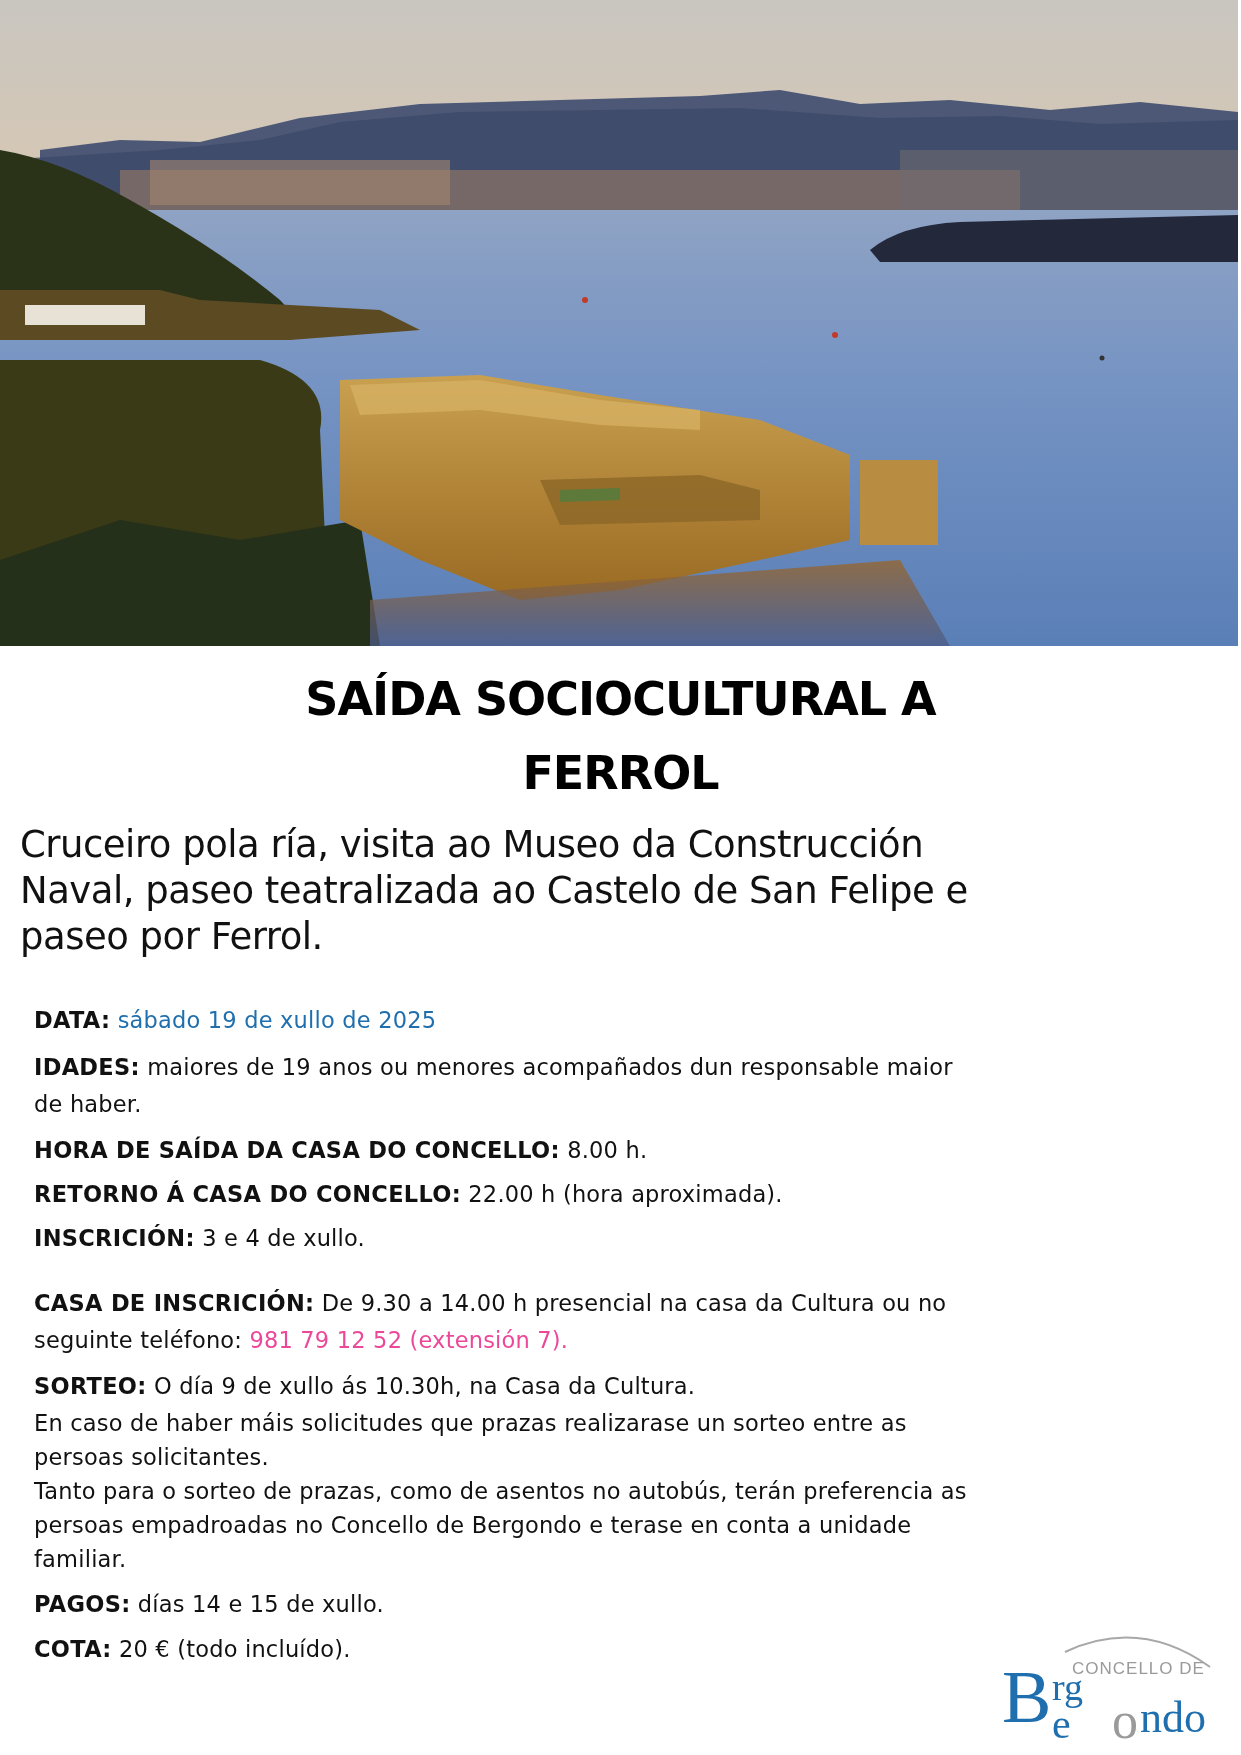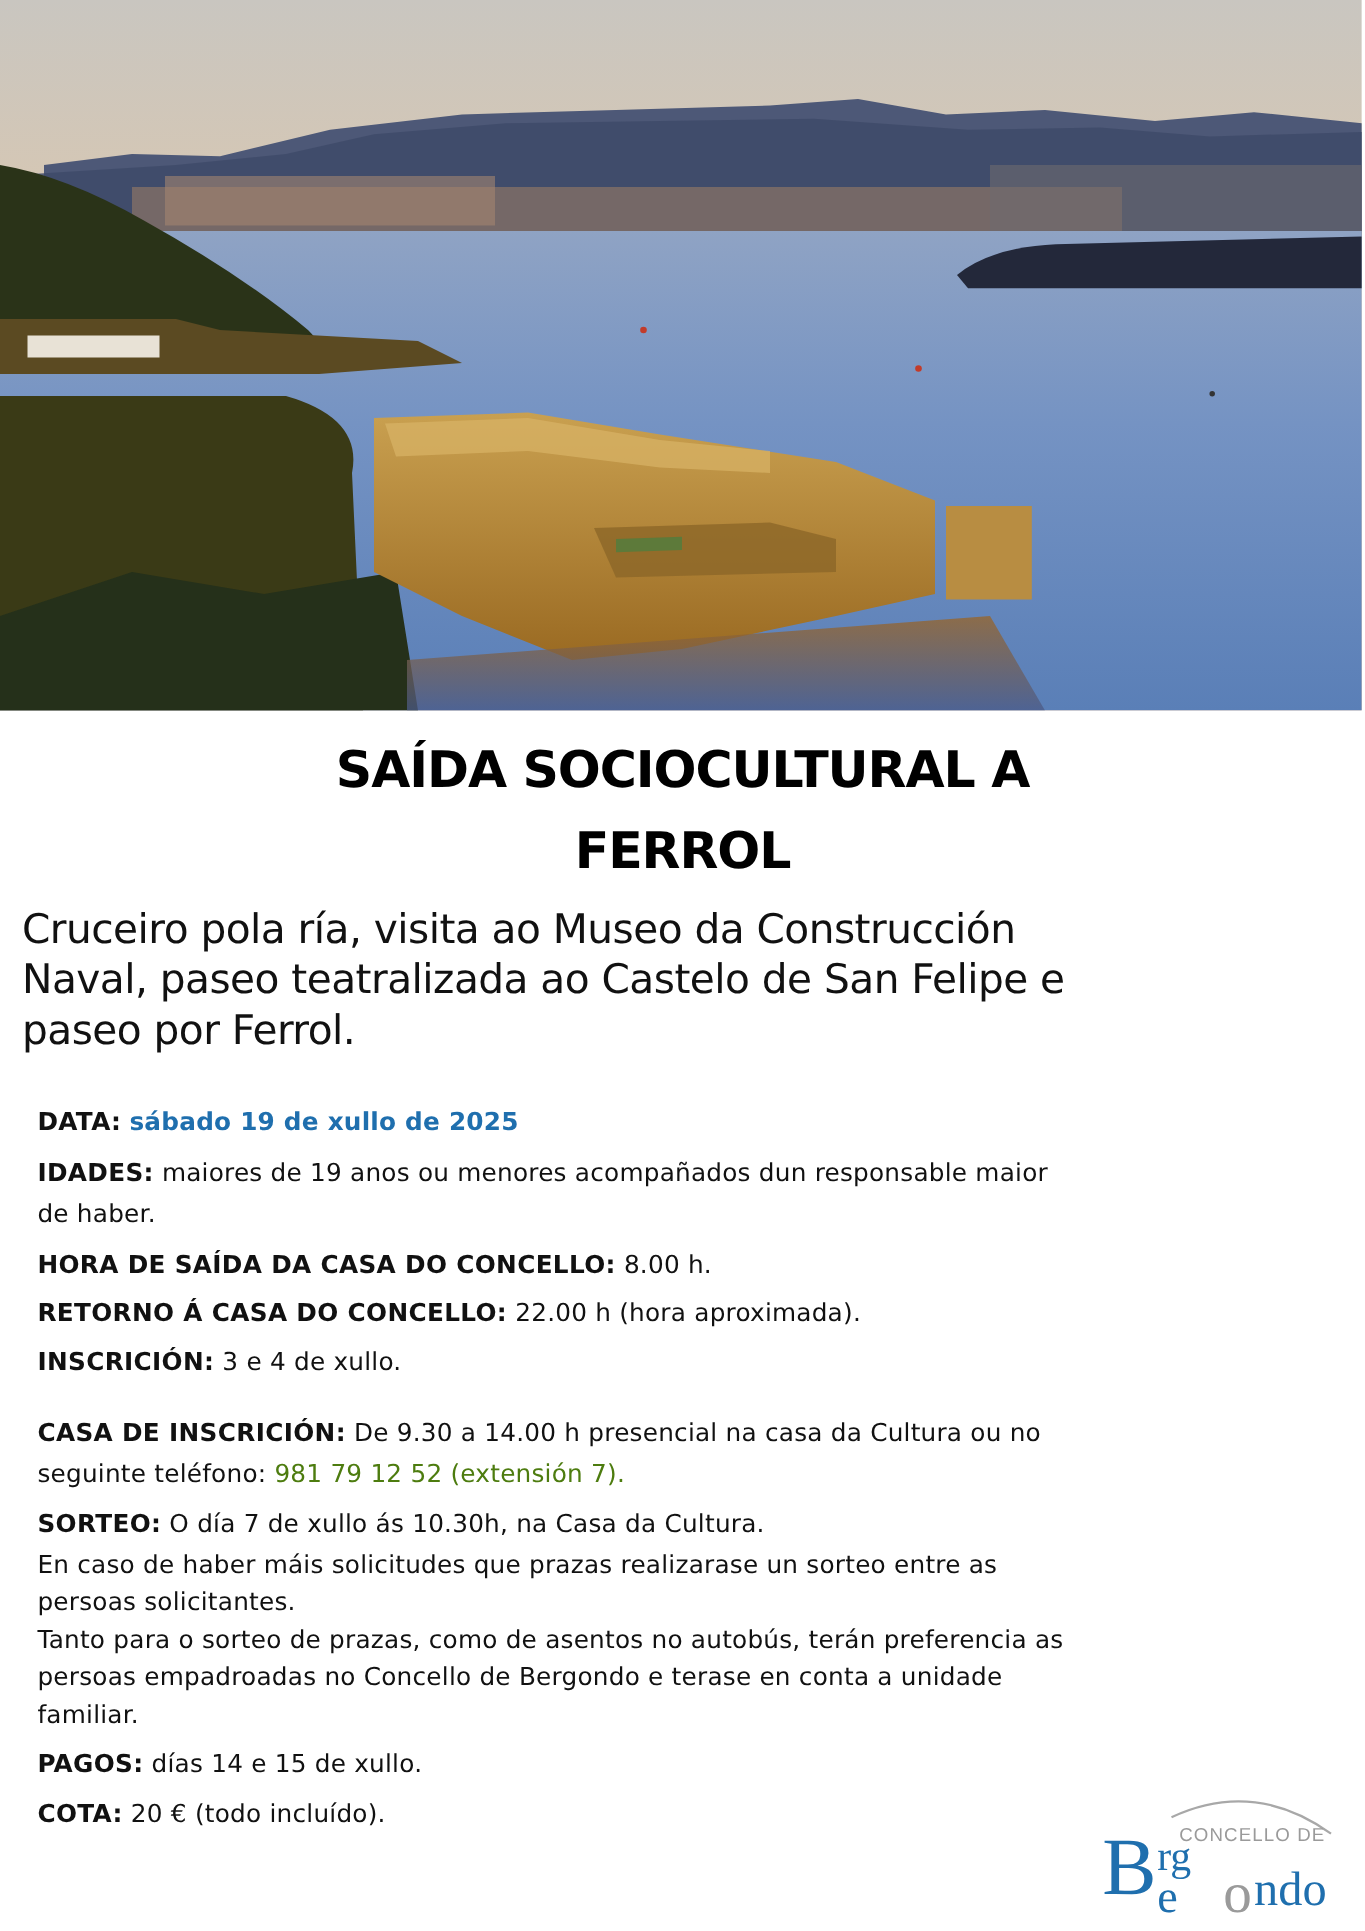--- a/index.html
+++ b/index.html
@@ -17,22 +17,22 @@
     .subtitle {
       position: absolute; left: 20px; top: 822px; width: 1201px;
       font-family: "DejaVu Sans", sans-serif;
       font-size: 37px; line-height: 46px; letter-spacing: -0.5px; color: #111;
     }
 
     .details { position: absolute; left: 34px; top: 1003px; width: 1180px;
       font-family: "DejaVu Sans", sans-serif; font-size: 22.5px; color: #111; letter-spacing: 0.2px; }
     .row { position: absolute; left: 0; white-space: nowrap; line-height: 34px; }
     .lbl { font-weight: bold; letter-spacing: 0.3px; }
-    .blue { color: #4d7c0f; }
-    .blue-b { color: #1f6fae; font-weight: bold; margin-top: 16px; }
+    .blue { color: #ec4899; }
+    .blue-b { color: #1f6fae; font-weight: normal; margin-top: 16px; }
 
     .logo { position: absolute; left: 1000px; top: 1622px; width: 230px; height: 125px; }
   </style>
 </head>
 <body>
 
 <div class="hero">
   <svg viewBox="0 0 1238 646" preserveAspectRatio="none">
     <defs>
       <linearGradient id="sky" x1="0" y1="0" x2="0" y2="1">
@@ -132,21 +132,21 @@
     <span class="lbl">CASA DE INSCRICIÓN:</span>
     <span>De 9.30 a 14.00 h presencial na casa da Cultura ou no</span>
   </div>
   <div class="row" style="top:320px">
     <span>seguinte teléfono:</span>
     <span class="blue">981 79 12 52 (extensión 7).</span>
   </div>
 
   <div class="row" style="top:366px">
     <span class="lbl">SORTEO:</span>
-    <span>O día 7 de xullo ás 10.30h, na Casa da Cultura.</span>
+    <span>O día 9 de xullo ás 10.30h, na Casa da Cultura.</span>
   </div>
   <div class="row" style="top:403px">En caso de haber máis solicitudes que prazas realizarase un sorteo entre as</div>
   <div class="row" style="top:437px">persoas solicitantes.</div>
   <div class="row" style="top:471px">Tanto para o sorteo de prazas, como de asentos no autobús, terán preferencia as</div>
   <div class="row" style="top:505px">persoas empadroadas no Concello de Bergondo e terase en conta a unidade</div>
   <div class="row" style="top:539px">familiar.</div>
 
   <div class="row" style="top:584px">
     <span class="lbl">PAGOS:</span>
     <span>días 14 e 15 de xullo.</span>

